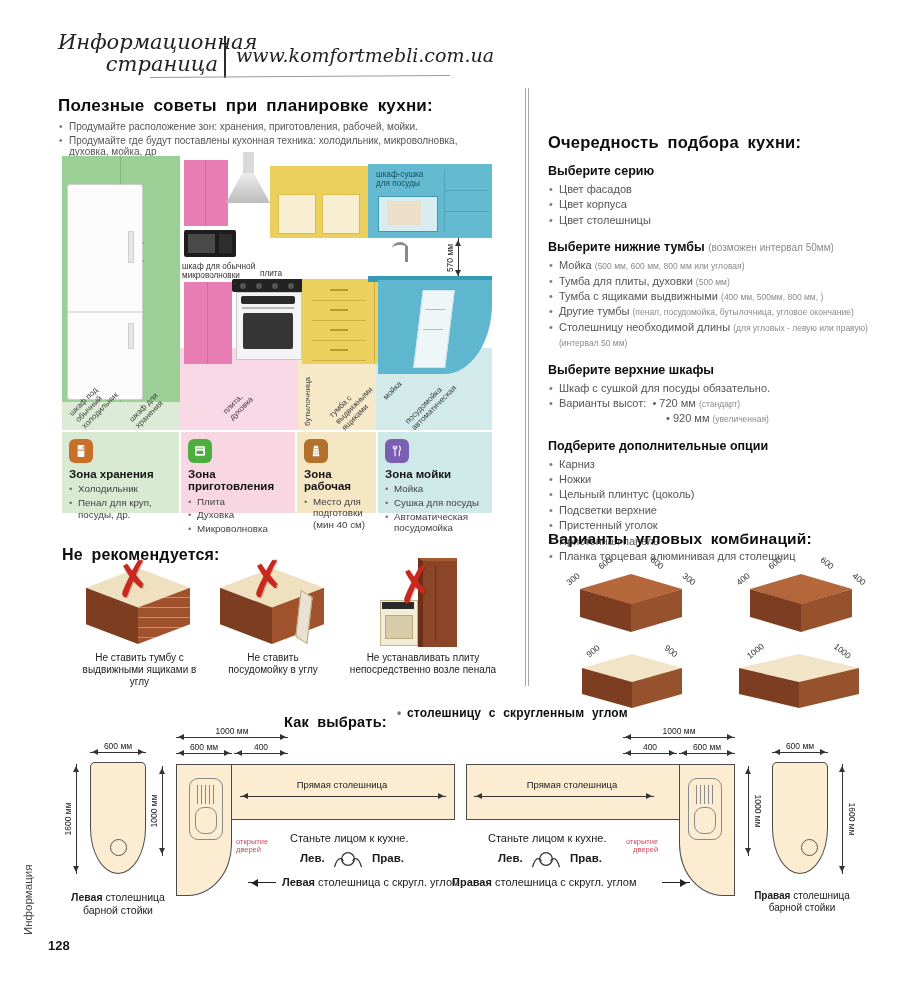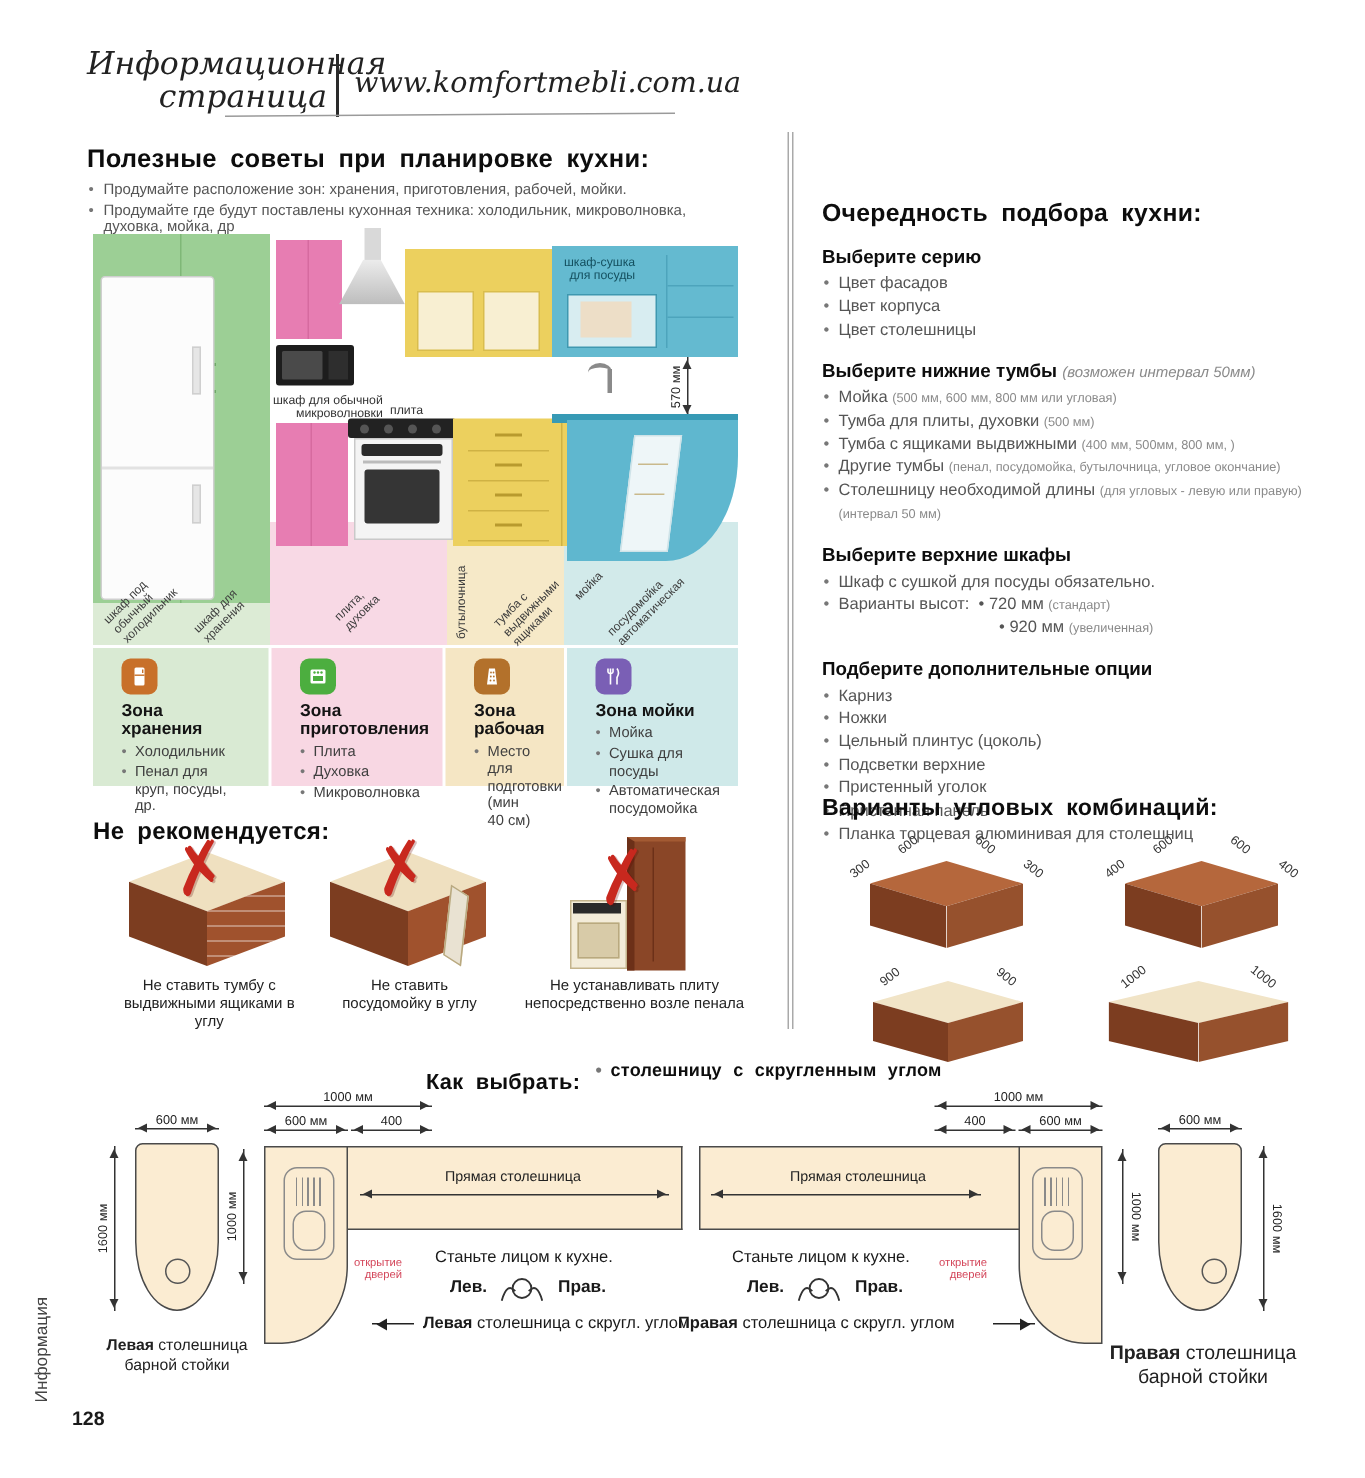--- a/index.html
+++ b/index.html
@@ -1,19 +1,19 @@
 <!DOCTYPE html>
 <html><head>
 <meta charset="utf-8">
 <style>
   html,body{margin:0;padding:0;background:#fff;}
   .page{position:relative;width:910px;height:985px;background:#fff;overflow:hidden;
         font-family:"Liberation Sans","DejaVu Sans",sans-serif;color:#333;}
   .abs{position:absolute;}
-  .pre{white-space:pre-line;text-align:right;}
+  .pre{white-space:pre-line;}
   .script{font-family:"DejaVu Serif","Liberation Serif",serif;font-style:italic;color:#222;}
   .big-title{font-weight:bold;color:#0d0d0d;letter-spacing:.2px;word-spacing:4px;}
   .bullet{position:relative;padding-left:11px;}
   .bullet::before{content:"•";position:absolute;left:1px;color:#777;}
   
   .hdim{position:absolute;height:0;border-top:1px solid #333;}
   .hdim::before{content:"";position:absolute;left:-1px;top:-4px;border:3.5px solid transparent;border-right:6px solid #333;}
   .hdim::after{content:"";position:absolute;right:-1px;top:-4px;border:3.5px solid transparent;border-left:6px solid #333;}
   .hdim .lbl{position:absolute;left:50%;top:-12px;transform:translateX(-50%);font-size:8.5px;color:#222;white-space:nowrap;background:#fff;padding:0 2px;}
   .vdim{position:absolute;width:0;border-left:1px solid #333;}
@@ -27,21 +27,21 @@
   .harrR::after{content:"";position:absolute;right:-1px;top:-4.5px;border:4px solid transparent;border-left:7px solid #222;}
   .cream{background:#fbecd2;border:1.3px solid #4a4a4a;box-sizing:border-box;}
   .sink{position:absolute;border:1.2px solid #8a8a8a;border-radius:9px;background:#fbecd2;box-sizing:border-box;}
   .sink .drain{position:absolute;left:7px;top:6px;right:7px;height:19px;background:repeating-linear-gradient(90deg,#8a8a8a 0 1px,transparent 1px 4px);}
   .sink .bowl{position:absolute;left:5px;bottom:5px;right:5px;height:25px;border:1.2px solid #8a8a8a;border-radius:9px;}
   
   .panel{position:absolute;top:198px;height:82px;z-index:1;}
   .floor-lbl{position:absolute;z-index:3;font-size:8px;line-height:1.1;color:#3d3d3d;transform:rotate(-45deg);transform-origin:left top;white-space:pre-line;}
   .cab{position:absolute;z-index:2;}
   
-  .zone-card{position:absolute;top:0;height:92px;box-sizing:border-box;padding:7px 19px 4px;}
+  .zone-card{position:absolute;top:0;height:81px;box-sizing:border-box;padding:7px 7px 4px;}
   .zone-card .ttl{font-weight:bold;font-size:11.5px;color:#141414;line-height:1.08;margin:5px 0 3px;}
   .zone-card .it{font-size:9.8px;color:#3f3f3f;line-height:1.18;margin-bottom:2px;padding-left:9px;}
   .zone-card .it::before{left:0;}
   .icon-sq{width:24px;height:24px;border-radius:6px;display:flex;align-items:center;justify-content:center;}
   
   .iso{position:absolute;}
   .iso .top{position:absolute;left:0;top:0;width:100%;height:52%;clip-path:polygon(50% 0,100% 50%,50% 100%,0 50%);}
   .iso .lf{position:absolute;left:0;top:26%;width:50%;height:74%;clip-path:polygon(0 0,100% 35%,100% 100%,0 65%);}
   .iso .rf{position:absolute;right:0;top:26%;width:50%;height:74%;clip-path:polygon(0 35%,100% 0,100% 65%,0 100%);}
   .xmark{position:absolute;z-index:5;font-size:46px;font-weight:bold;color:#c8281e;transform:rotate(-12deg);line-height:1;font-family:"DejaVu Sans",sans-serif;text-shadow:1px 1px 0 rgba(100,0,0,.25);}
@@ -277,21 +277,21 @@
   <div class="abs" style="left:525px;top:88px;width:2px;height:598px;border-left:1px solid #a9a9a9;border-right:1px solid #a9a9a9;"></div>
 
   <div class="abs rc" style="left:548px;top:90px;width:358px;margin-top:43px;">
     <h2 class="big-title">Очередность  подбора  кухни:</h2>
 
     <h3>Выберите серию</h3>
     <div class="it bullet">Цвет фасадов</div>
     <div class="it bullet">Цвет корпуса</div>
     <div class="it bullet">Цвет столешницы</div>
 
-    <h3><span>Выберите нижние тумбы</span> <span class="nt" style="font-weight:normal;font-size:10px;font-style:italic;">(возможен интервал 50мм)</span></h3>
+    <h3><span>Выберите нижние тумбы</span> <span class="nt" style="font-weight:normal;font-size:10px;">(возможен интервал 50мм)</span></h3>
     <div class="it bullet"><span>Мойка</span> <span class="nt">(500 мм, 600 мм, 800 мм или угловая)</span></div>
     <div class="it bullet"><span>Тумба для плиты, духовки</span> <span class="nt">(500 мм)</span></div>
     <div class="it bullet"><span>Тумба с ящиками выдвижными</span> <span class="nt">(400 мм, 500мм, 800 мм, )</span></div>
     <div class="it bullet"><span>Другие тумбы</span> <span class="nt">(пенал, посудомойка, бутылочница, угловое окончание)</span></div>
     <div class="it bullet"><span>Столешницу необходимой длины</span> <span class="nt">(для угловых - левую или правую)</span><br><span class="nt">(интервал 50 мм)</span></div>
 
     <h3>Выберите верхние шкафы</h3>
     <div class="it bullet">Шкаф с сушкой для посуды обязательно.</div>
     <div class="it bullet"><span>Варианты высот:</span>&nbsp;&nbsp;•&nbsp;<span>720 мм</span> <span class="nt">(стандарт)</span></div>
     <div class="it" style="padding-left:118px;">•&nbsp;<span>920 мм</span> <span class="nt">(увеличенная)</span></div>
@@ -444,20 +444,20 @@
 
   <div class="hdim" style="left:772px;top:752px;width:56px;">
       <span class="lbl">600 мм</span>
     </div>
   <div class="vdim" style="left:842px;top:764px;height:110px;">
       <span class="lblR">1600 мм</span>
     </div>
   <div class="cream" style="position:absolute;left:772px;top:762px;width:56px;height:112px;border-radius:5px 5px 28px 28px / 5px 5px 46px 46px;">
     <div style="position:absolute;left:28px;top:76px;width:15px;height:15px;border:1.2px solid #555;border-radius:50%;"></div>
   </div>
-  <div class="abs caption" style="left:736px;top:878px;width:132px;font-size:13px;">
+  <div class="abs caption" style="left:736px;top:878px;width:132px;font-size:10px;">
     <b>Правая</b><span> столешница</span><br><span>барной стойки</span>
   </div>
 
   <div class="abs" style="left:22px;top:935px;transform:rotate(-90deg);transform-origin:0 0;font-size:11.5px;color:#444;white-space:nowrap;">Информация</div>
   <div class="abs" style="left:48px;top:938px;font-size:13px;font-weight:bold;color:#1a1a1a;">128</div>
 
 </div>
 
 </body></html>

